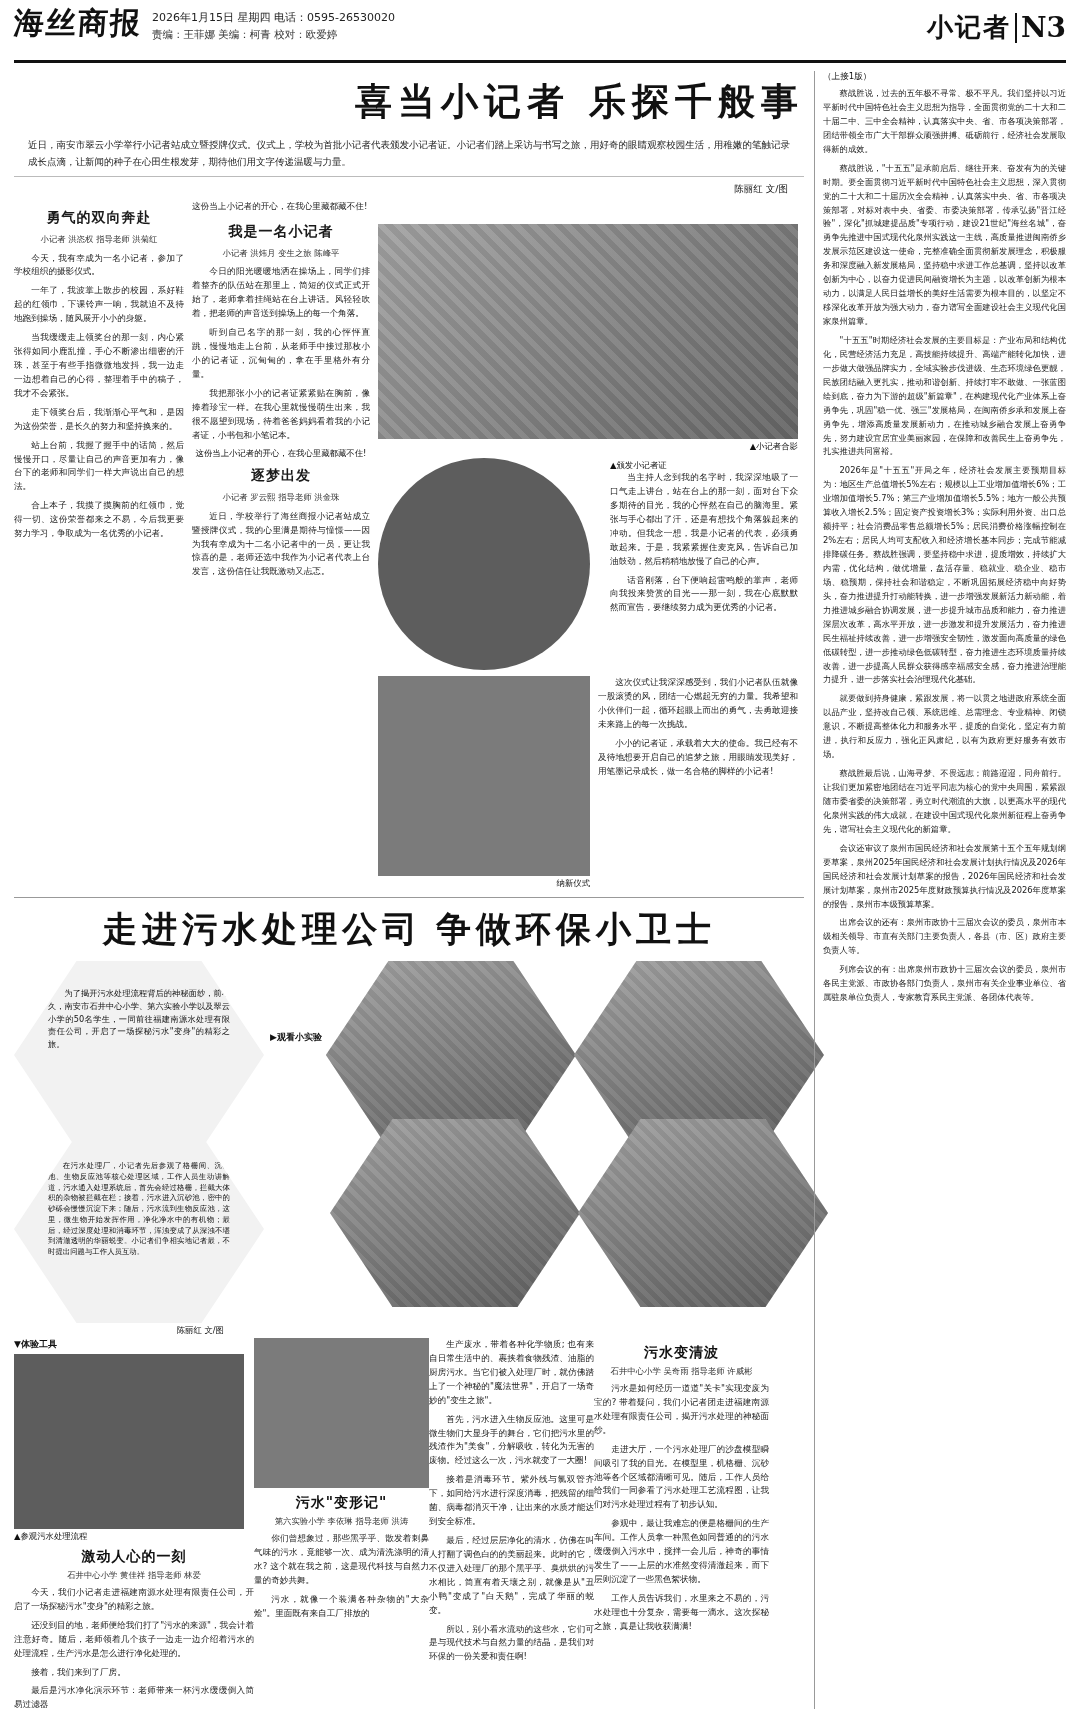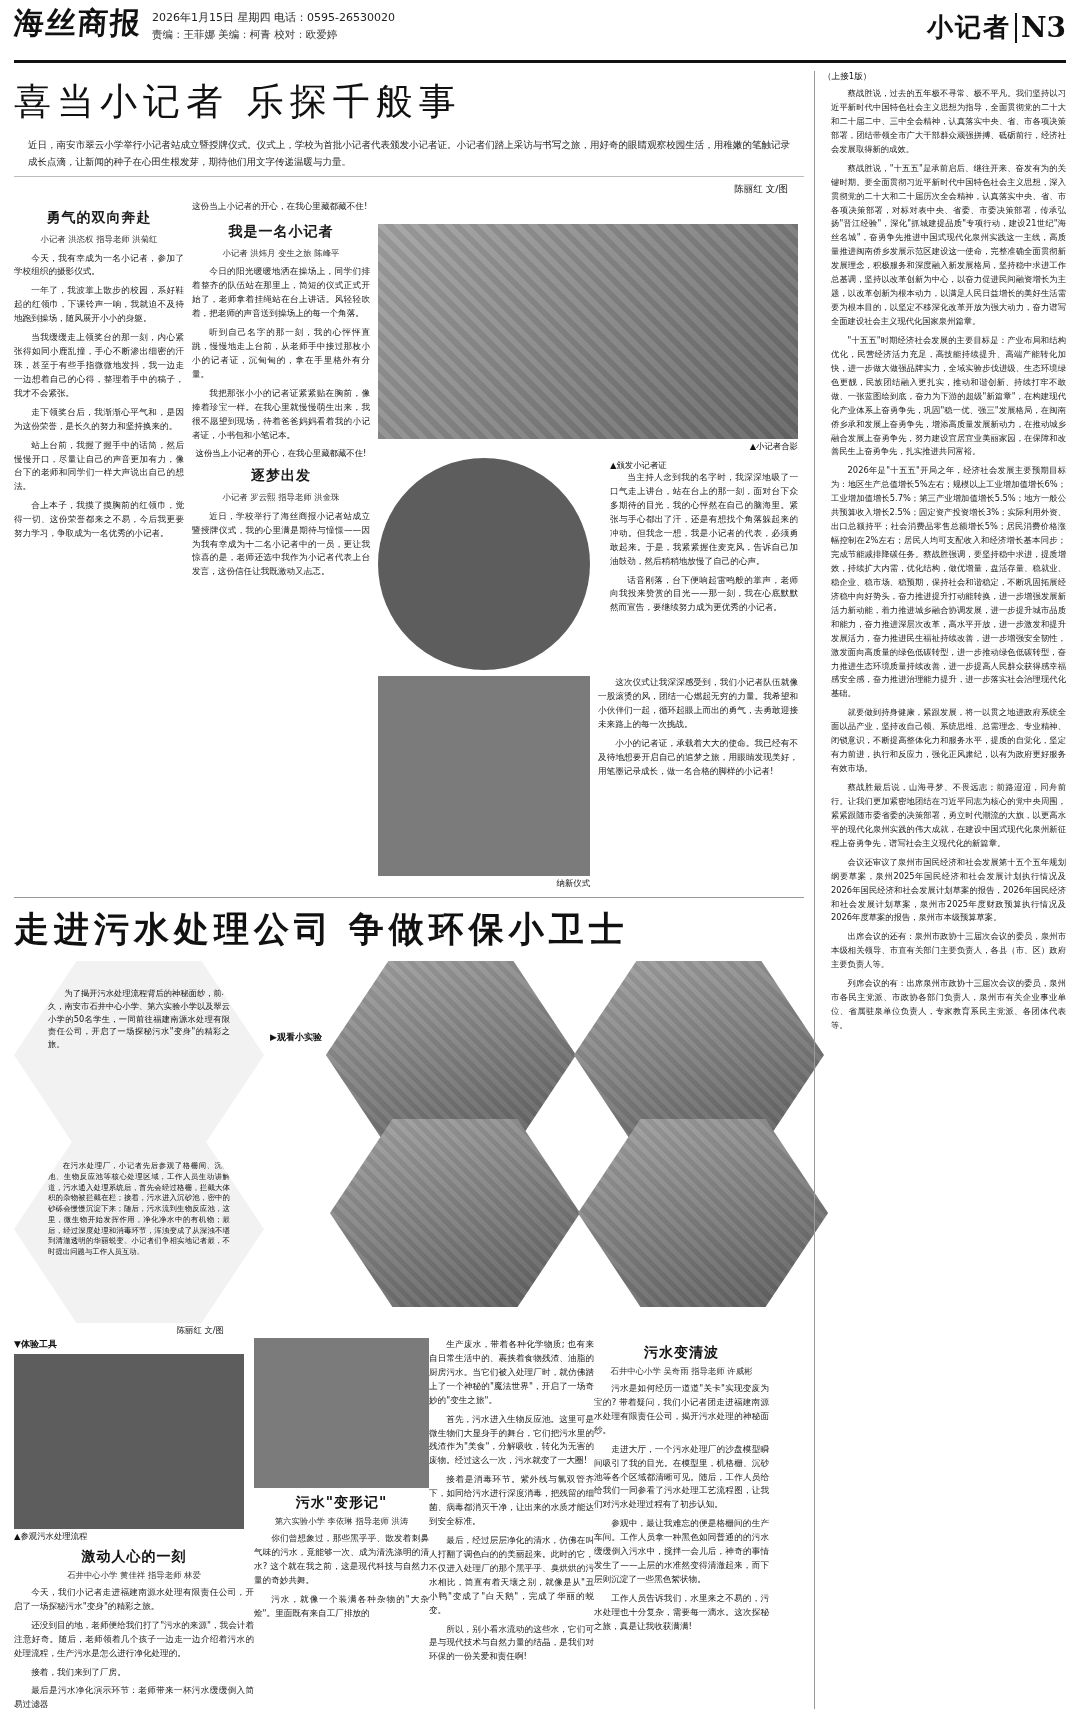--- a/index.html
+++ b/index.html
@@ -39,29 +39,30 @@
   .mh-page{font-family:"DejaVu Serif","Liberation Serif",serif;font-weight:700;font-size:28px;}
 
   
   .content{display:flex;gap:10px;padding-top:8px;height:1640px;}
   .col-main{width:790px;position:relative;}
   .col-right{width:246px;border-left:1px solid #999;padding-left:8px;position:relative;}
 
   
   .headline{
     font-family:"DejaVu Serif","Liberation Serif",serif;
-    font-weight:400;
-    text-align:left;
+    font-weight:700;
+    text-align:right;
     font-size:37px;
     letter-spacing:6px;
     margin:6px 0 10px 0;
   }
   .headline2{
-    font-family:Liberation Sans, sans-serif;
+    font-family:Liberation Serif, serif;
     font-weight:700;
+    text-align:center;
     font-size:35px;
     letter-spacing:5px;
     margin:6px 0 8px 0;
   }
 
   .lede{
     font-size:9.5px;line-height:1.75;text-align:justify;
     border-bottom:1px solid #bbb;
     padding:0 14px 6px 14px;margin-bottom:6px;
     color:#222;
@@ -119,21 +120,21 @@
     background:#f2f2f2;
     font-size:8.2px;line-height:1.55;
     padding:26px 34px;box-sizing:border-box;
     text-align:justify;
   }
   .hex-text p{margin:0 0 4px 0;text-indent:2em;}
 
   .marker{font-size:9px;font-weight:700;}
 
   .rcol{font-size:8.3px;line-height:1.68;text-align:justify;color:#1a1a1a;}
-  .rcol p{margin:0 0 5px 8px;text-indent:2em;}
+  .rcol p{margin:0 0 5px 0;text-indent:2em;}
   .rtag{font-size:8.6px;margin-bottom:4px;}
 
   .divider-h{border-top:1px solid #999;margin:8px 0;}
   .flexrow{display:flex;}
 </style>
 </head>
 <body>
 
 <div class="page">
 

